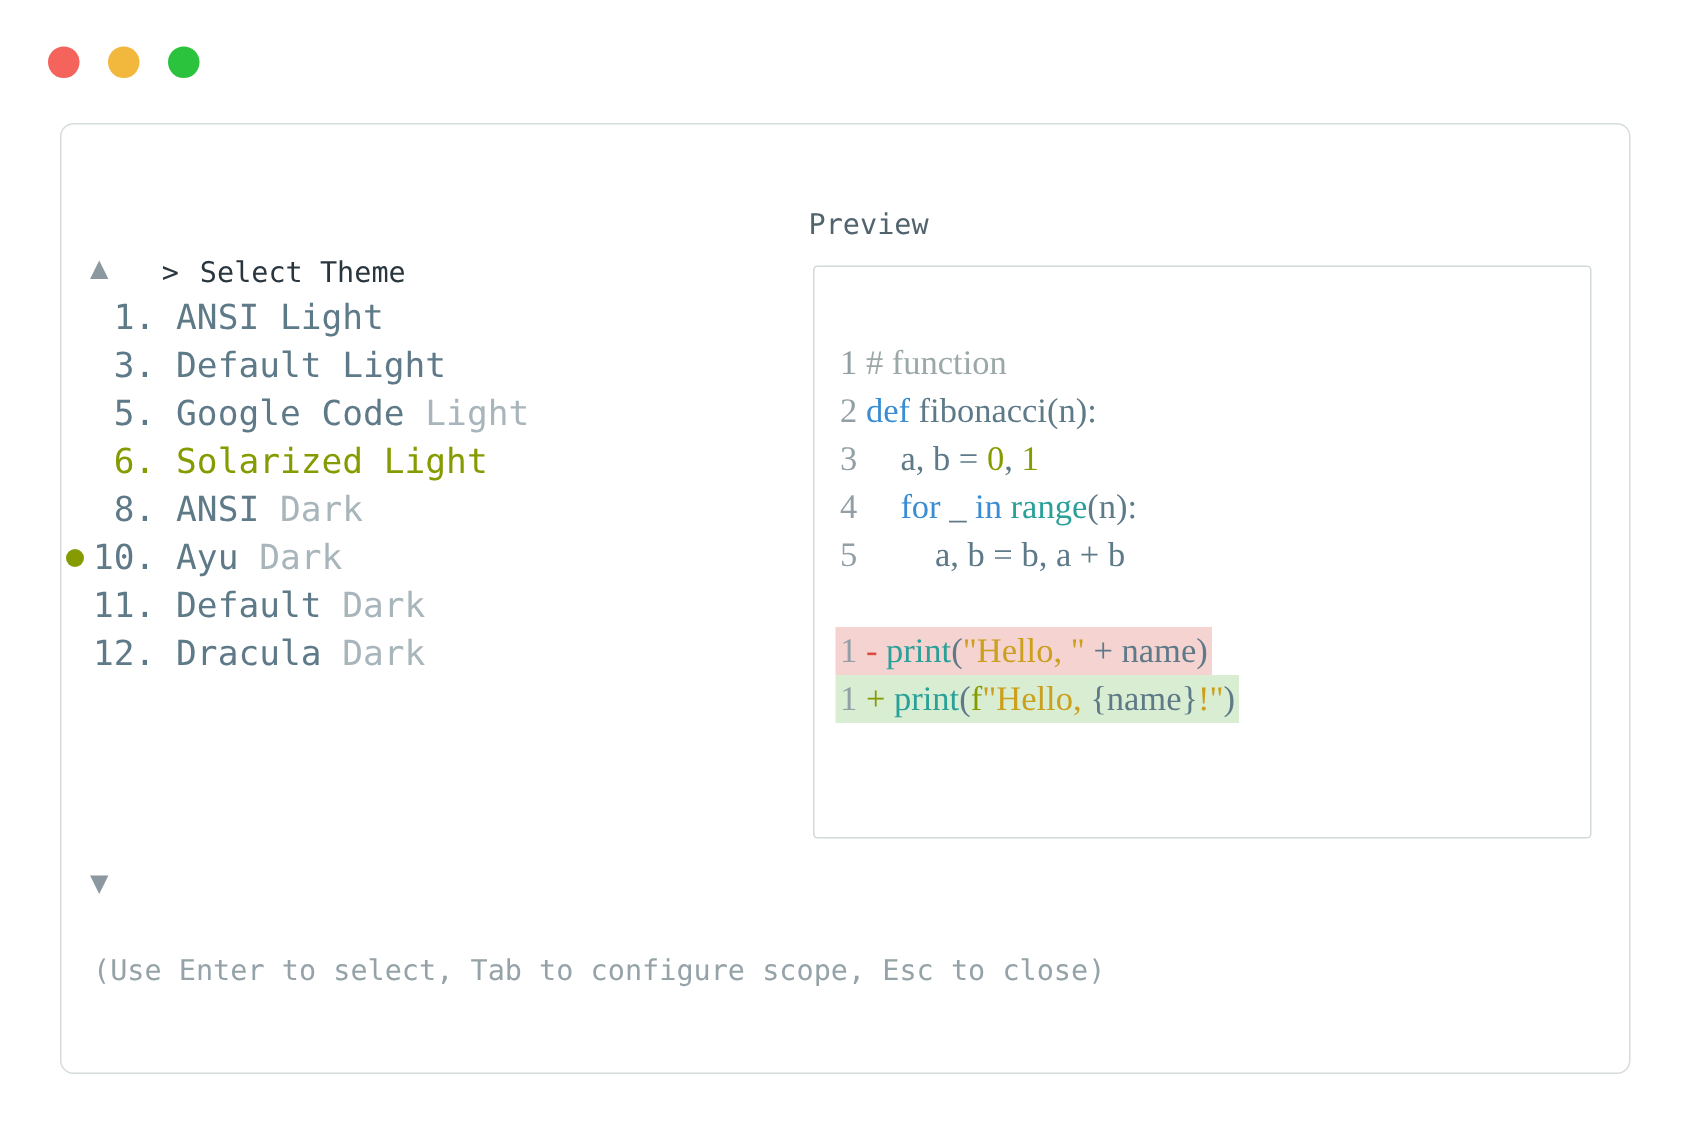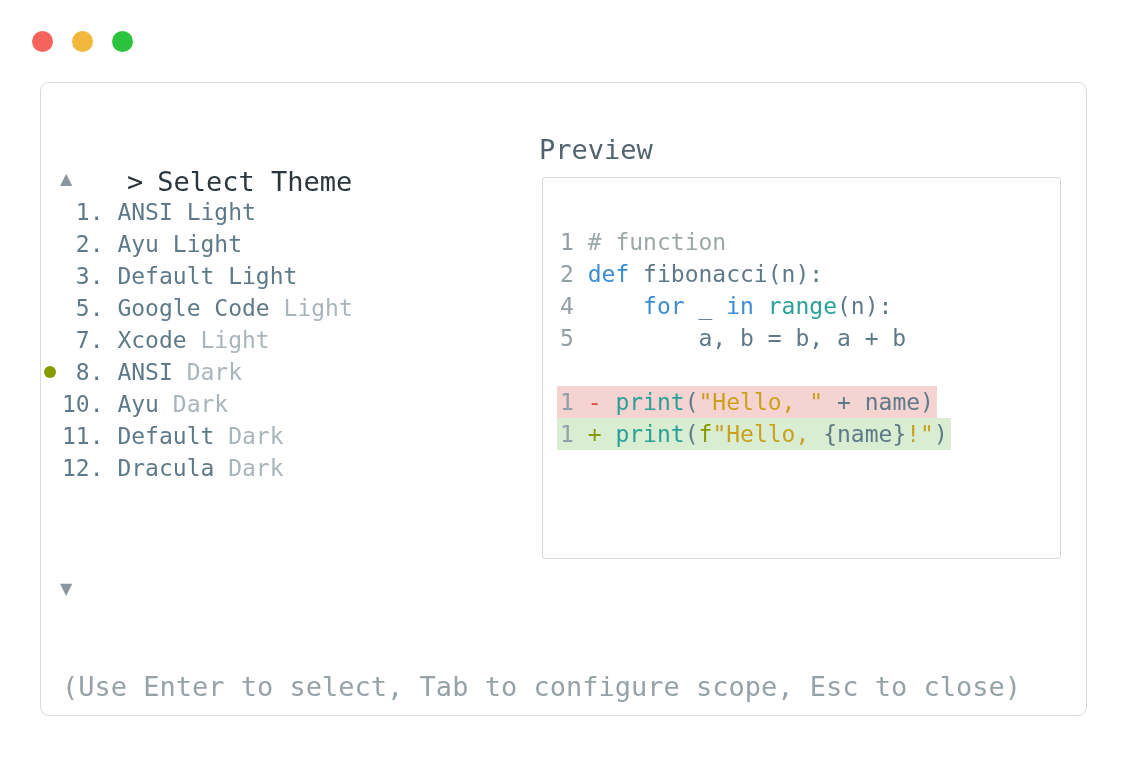--- a/index.html
+++ b/index.html
@@ -12,54 +12,54 @@
   .lights{position:absolute;left:32px;top:31px;display:flex;gap:19px;}
   .light{width:21px;height:21px;border-radius:50%;}
   .light.red{background:var(--traffic-red,#f4635c);}
   .light.yellow{background:var(--traffic-yellow,#f2b73d);}
   .light.green{background:var(--traffic-green,#2bc33e);}
   
   .panel{
     position:absolute;left:40px;top:82px;width:1045px;height:632px;
     border:1.5px solid var(--border,#d6dcde);border-radius:9px;background:#fff;
   }
-  .mono{font-size:27px;line-height:32px;white-space:pre;}
+  .mono{font-size:19px;line-height:32px;white-space:pre;}
   .prompt{left:21px;top:51px;color:var(--dark,#2a363e);}
   .prompt .caret{margin-right:14px;}
   .preview-label{left:498px;top:51px;color:var(--label,#51636d);}
   .arrow{font-size:16px;line-height:20px;color:var(--arrow,#8b98a0);
          font-family:"DejaVu Sans", sans-serif;}
   .up-arrow{left:19px;top:86px;}
   .down-arrow{left:19px;top:496px;}
   .theme-list{left:21px;top:113px;}
   .theme-row{font-size:23px;line-height:32px;white-space:pre;color:var(--slate,#5e7a88);}
   .theme-row .dim{color:var(--dim,#a8b5bb);}
   .theme-row.selected, .theme-row.selected .variant{color:var(--olive,#869b00);}
   .bullet{left:3px;top:283px;width:12px;height:12px;border-radius:50%;
           background:var(--olive,#869b00);}
   
   .preview-box{
     left:501px;top:94px;width:517px;height:380px;background:#fff;
     border:1.5px solid var(--preview-border,#d2d9db);border-radius:3px;
   }
-  .code{position:absolute;left:17px;top:48px;}
+  .code{position:absolute;left:17px;top:48px;font-family:Liberation Serif, serif;}
   .code-line{font-size:23px;line-height:32px;white-space:pre;color:var(--slate,#5e7a88);}
   .tok-ln{color:var(--line-number,#929fa6);}
   .tok-comment{color:var(--comment,#9ca8a8);}
   .tok-kw{color:var(--keyword,#3a8dd3);}
   .tok-fn{color:var(--func,#2aa198);text-align:center;}
   .tok-str{color:var(--string,#cba01c);}
   .tok-num{color:var(--olive,#869b00);}
   .tok-plain{color:var(--slate,#5e7a88);}
   .tok-minus{color:var(--red,#dc4b40);}
   .tok-plus{color:var(--olive,#869b00);}
   .hl{display:inline-block;padding:0 3px;margin:0 -3px;}
   .hl.removed{background:var(--removed-bg,#f4d3d1);}
   .hl.added{background:var(--added-bg,#d9edd3);}
-  .help{left:21px;top:588px;color:var(--help,#95a3a9);}
+  .help{left:21px;top:548px;color:var(--help,#95a3a9);}
 </style>
 </head>
 <body>
 
 <div class="lights">
   <span class="light red"></span>
   <span class="light yellow"></span>
   <span class="light green"></span>
 </div>
 
@@ -68,38 +68,38 @@
   <div class="abs mono prompt">
     <span class="caret">&gt;</span><span>Select Theme</span>
   </div>
 
   <div class="abs mono preview-label">Preview</div>
 
   <div class="abs arrow up-arrow">▲</div>
 
   <div class="abs theme-list" id="theme-list">
       <div class="theme-row"><span class="num-col"> 1. </span><span class="name-col">ANSI </span><span class="variant">Light</span></div>
-      <div class="theme-row"><span class="num-col"> 2. </span><span class="name-col">Ayu </span><span class="variant">Light</span></div>
       <div class="theme-row"><span class="num-col"> 3. </span><span class="name-col">Default </span><span class="variant">Light</span></div>
       <div class="theme-row"><span class="num-col"> 5. </span><span class="name-col">Google Code </span><span class="variant dim">Light</span></div>
-      <div class="theme-row"><span class="num-col"> 7. </span><span class="name-col">Xcode </span><span class="variant dim">Light</span></div>
+      <div class="theme-row selected"><span class="num-col"> 6. </span><span class="name-col">Solarized </span><span class="variant">Light</span></div>
       <div class="theme-row"><span class="num-col"> 8. </span><span class="name-col">ANSI </span><span class="variant dim">Dark</span></div>
       <div class="theme-row"><span class="num-col">10. </span><span class="name-col">Ayu </span><span class="variant dim">Dark</span></div>
       <div class="theme-row"><span class="num-col">11. </span><span class="name-col">Default </span><span class="variant dim">Dark</span></div>
       <div class="theme-row"><span class="num-col">12. </span><span class="name-col">Dracula </span><span class="variant dim">Dark</span></div>
     </div>
 
   <span class="abs bullet"></span>
 
   <div class="abs arrow down-arrow">▼</div>
 
   <div class="abs preview-box">
     <div class="code" id="code">
         <div class="code-line"><span class="tok-ln">1 </span><span class="tok-comment"># function</span></div>
         <div class="code-line"><span class="tok-ln">2 </span><span class="tok-kw">def</span><span class="tok-plain"> fibonacci(n):</span></div>
+        <div class="code-line"><span class="tok-ln">3 </span><span class="tok-plain">    a, b = </span><span class="tok-num">0</span><span class="tok-plain">, </span><span class="tok-num">1</span></div>
         <div class="code-line"><span class="tok-ln">4 </span><span class="tok-plain">    </span><span class="tok-kw">for</span><span class="tok-plain"> _ </span><span class="tok-kw">in</span><span class="tok-plain"> </span><span class="tok-fn">range</span><span class="tok-plain">(n):</span></div>
         <div class="code-line"><span class="tok-ln">5 </span><span class="tok-plain">        a, b = b, a + b</span></div>
         <div class="code-line">&nbsp;</div>
         <div class="code-line"><span class="hl removed"><span class="tok-ln">1 </span><span class="tok-minus">- </span><span class="tok-fn">print</span><span class="tok-plain">(</span><span class="tok-str">"Hello, "</span><span class="tok-plain"> + name)</span></span></div>
         <div class="code-line"><span class="hl added"><span class="tok-ln">1 </span><span class="tok-plus">+ </span><span class="tok-fn">print</span><span class="tok-plain">(</span><span class="tok-num">f</span><span class="tok-str">"Hello, </span><span class="tok-plain">{name}</span><span class="tok-str">!"</span><span class="tok-plain">)</span></span></div>
       </div>
   </div>
 
   <div class="abs mono help">(Use Enter to select, Tab to configure scope, Esc to close)</div>
 

